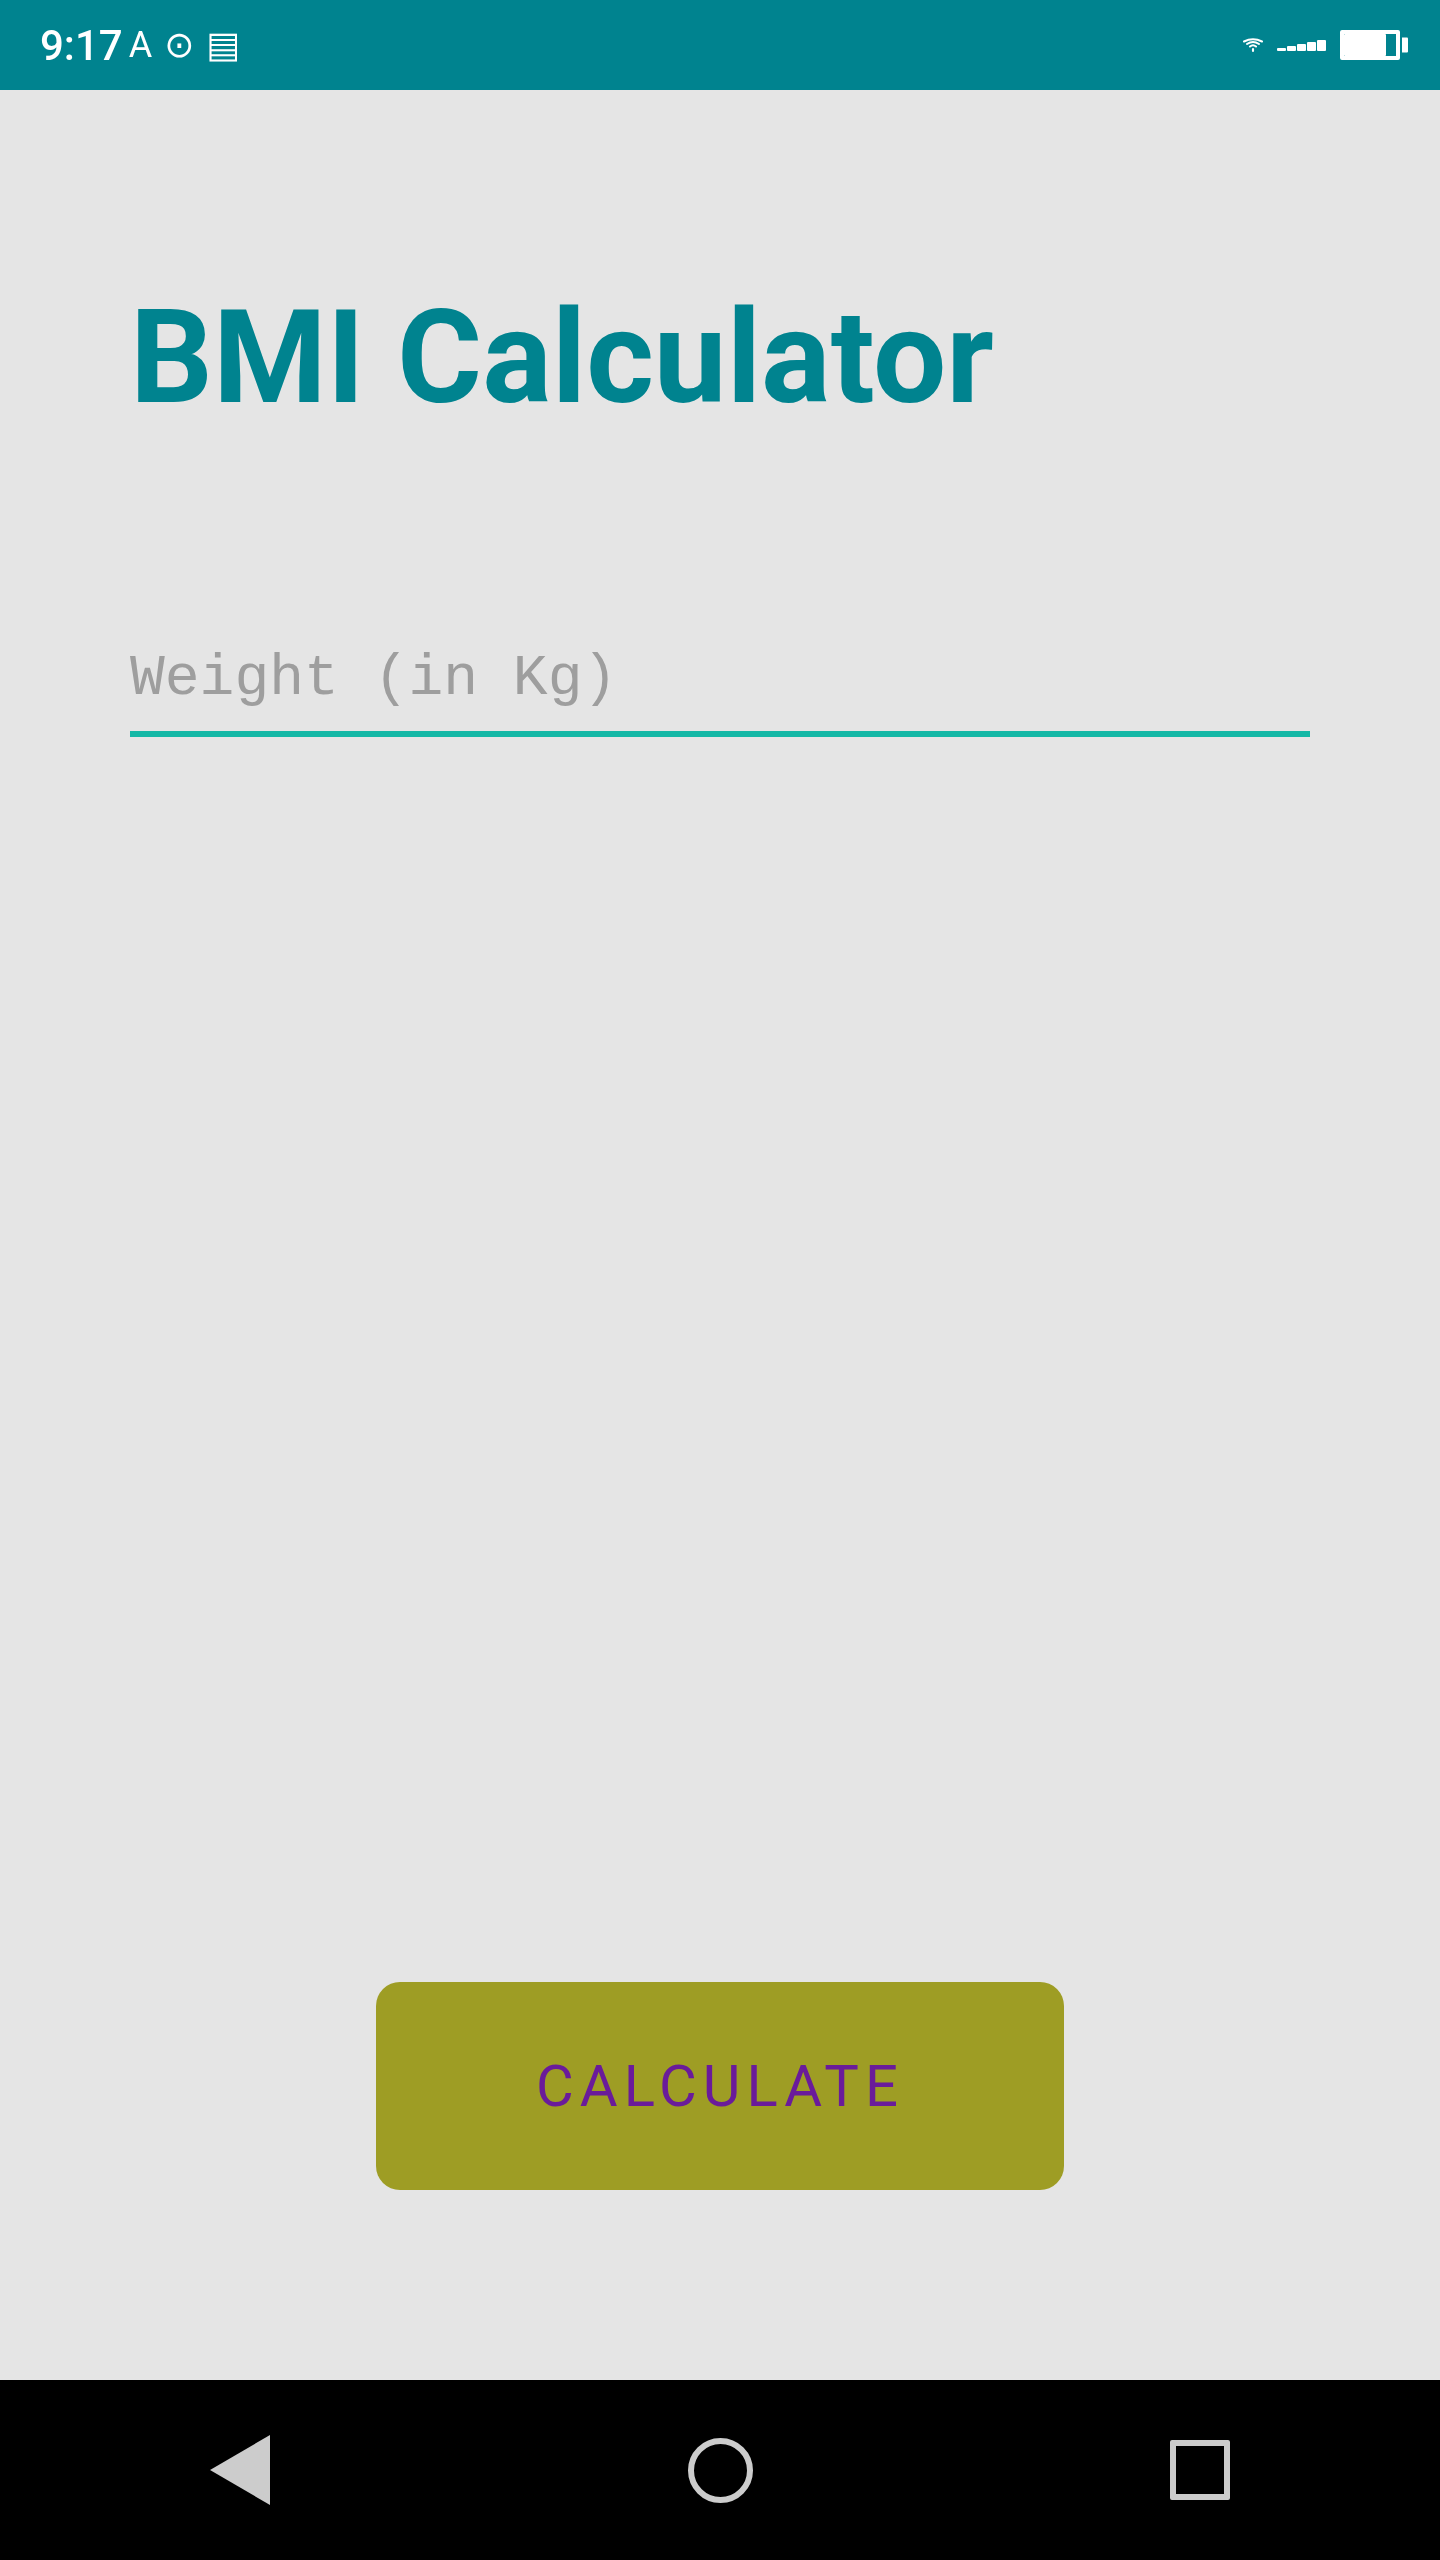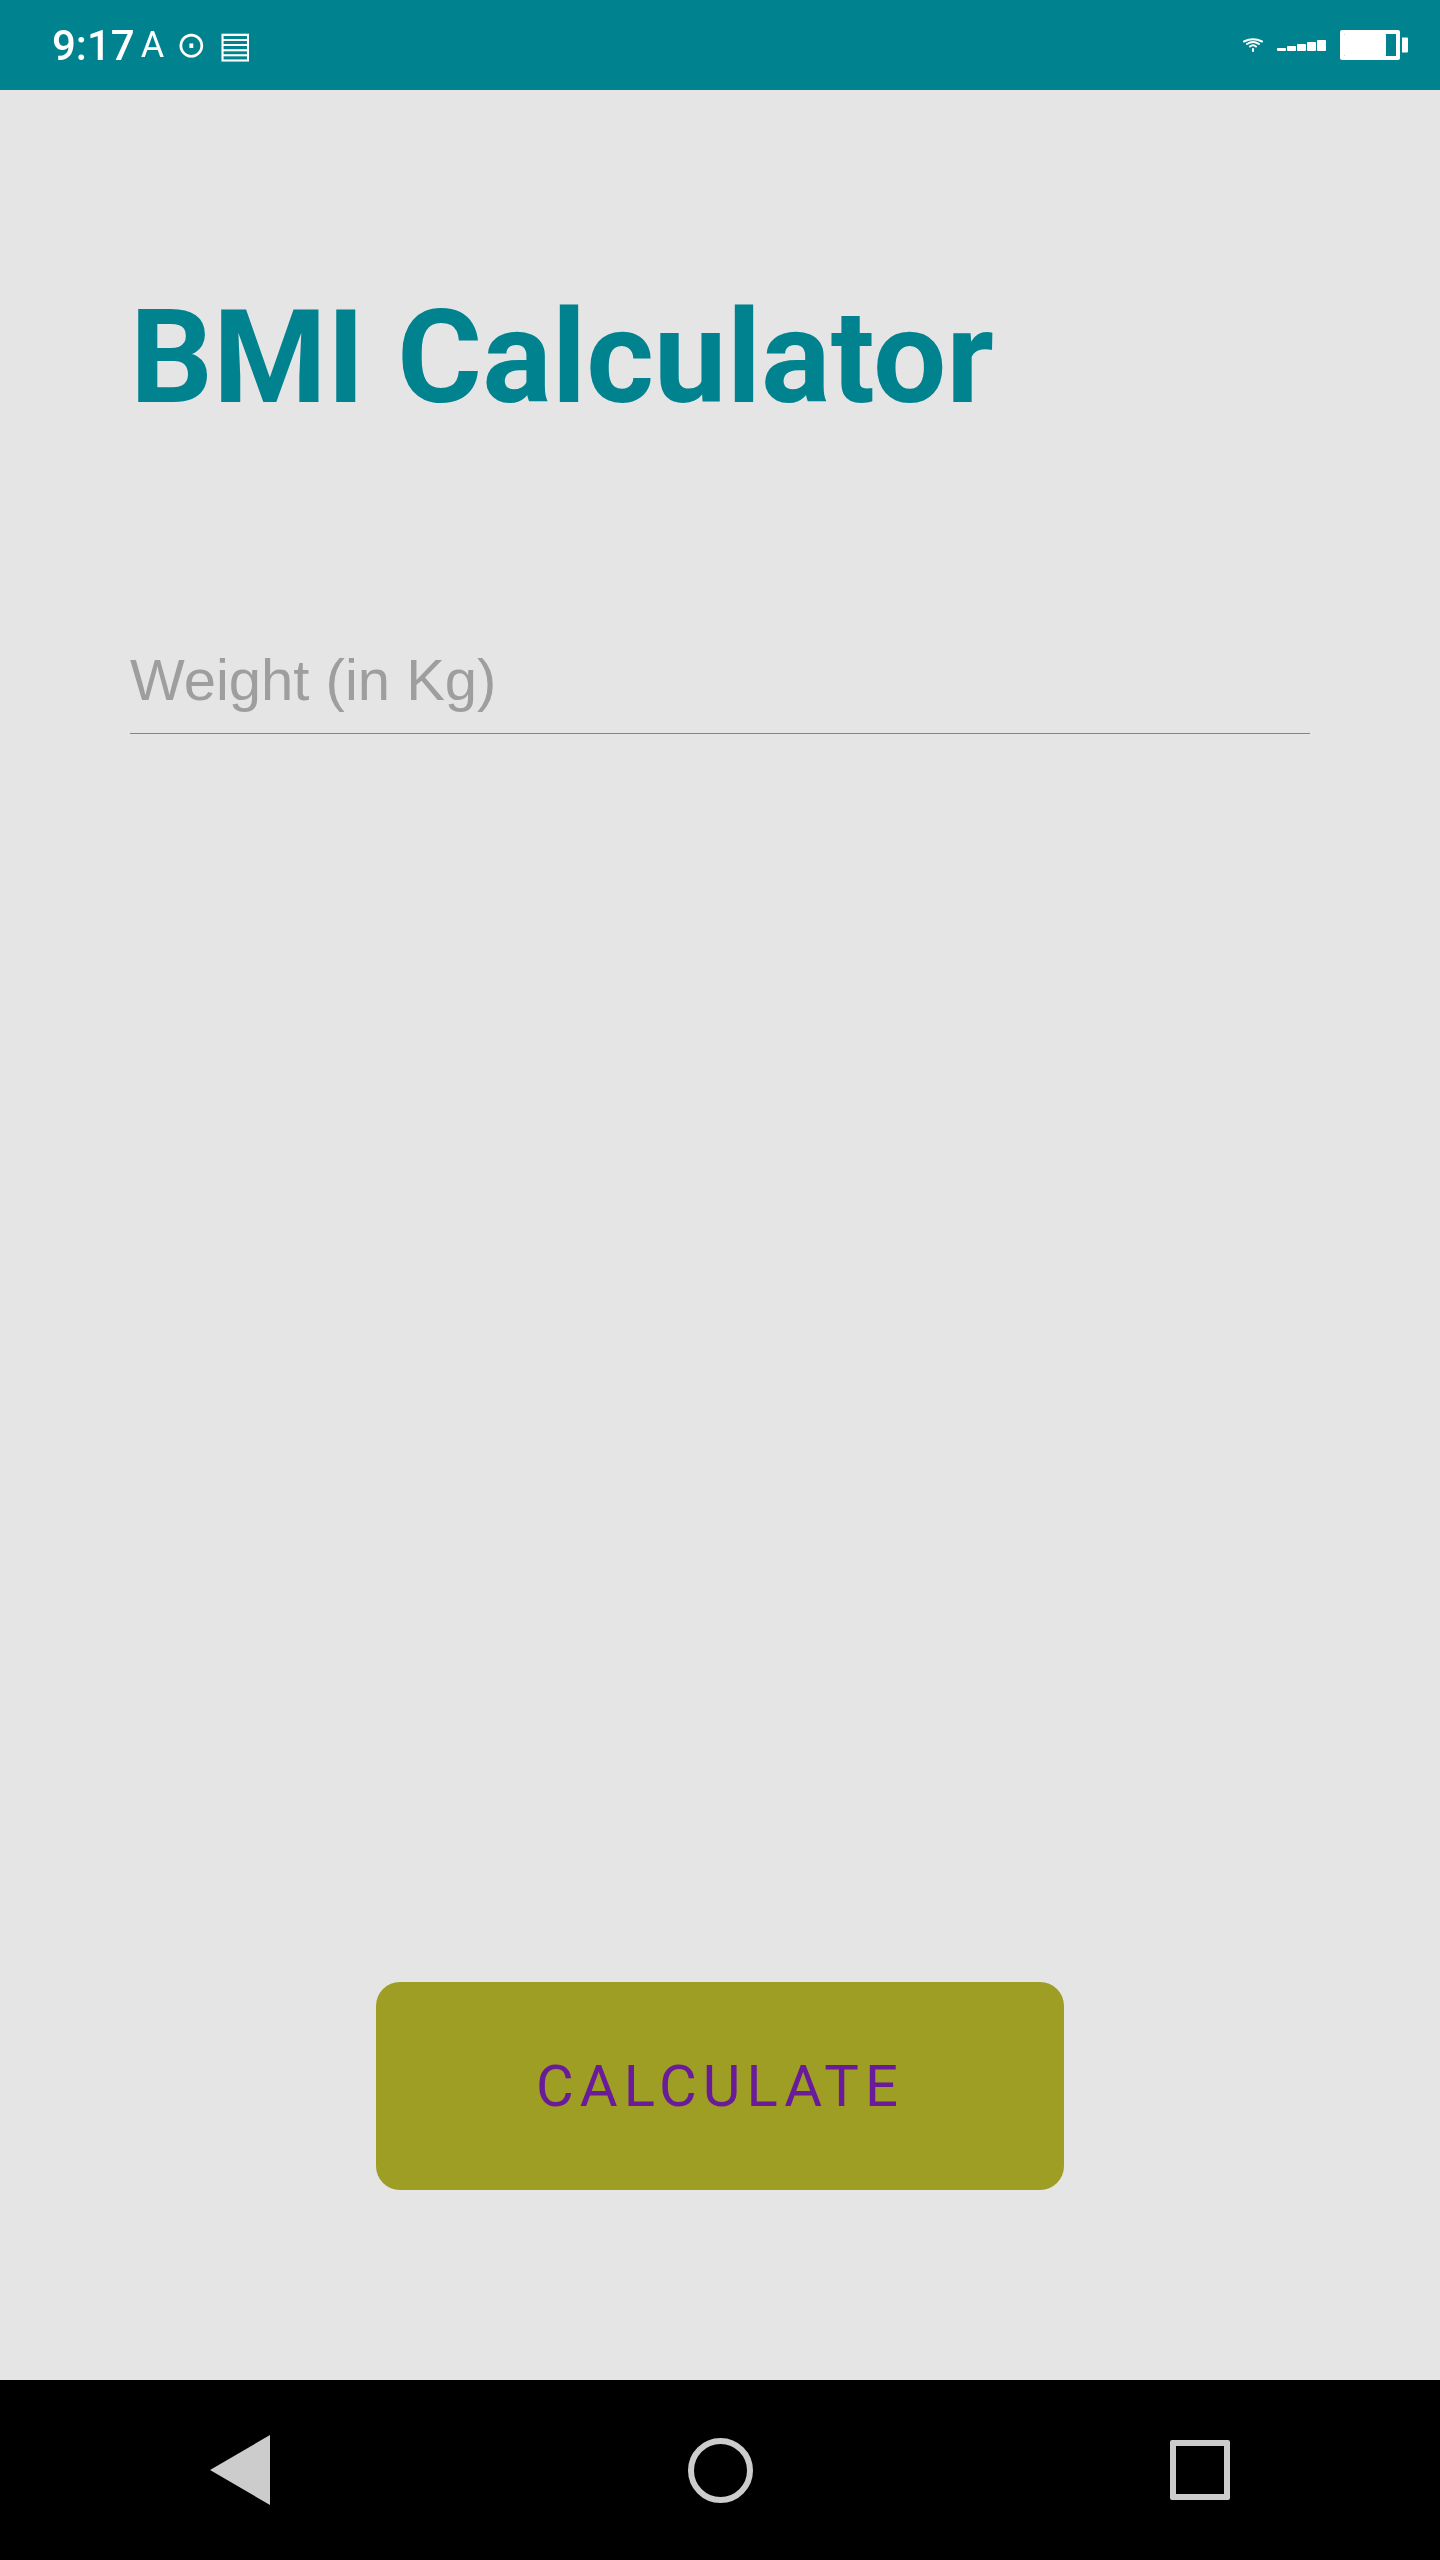--- a/index.html
+++ b/index.html
@@ -34,21 +34,20 @@
     .status-bar-left {
       display: flex;
       align-items: center;
       gap: 6px;
     }
 
     .status-time {
       color: #ffffff;
       font-size: 13px;
       font-weight: 500;
-      margin-left: 12px;
     }
 
     .status-icons {
       display: flex;
       align-items: center;
       gap: 4px;
     }
 
     .status-icon {
       color: #ffffff;
@@ -122,27 +121,27 @@
       line-height: 1.2;
     }
 
     .input-group {
       margin-bottom: 32px;
     }
 
     .text-input {
       width: 100%;
       border: none;
-      border-bottom: 1px solid #14b8a6;
+      border-bottom: 6px solid #14b8a6;
       padding: 8px 0;
       font-size: 18px;
       color: #757575;
       background: transparent;
       outline: none;
-      font-family: Liberation Sans, sans-serif;
+      font-family: Liberation Mono, monospace;
     }
 
     .text-input::placeholder {
       color: #9e9e9e;
     }
 
     .spacer {
       flex: 1;
     }
 

